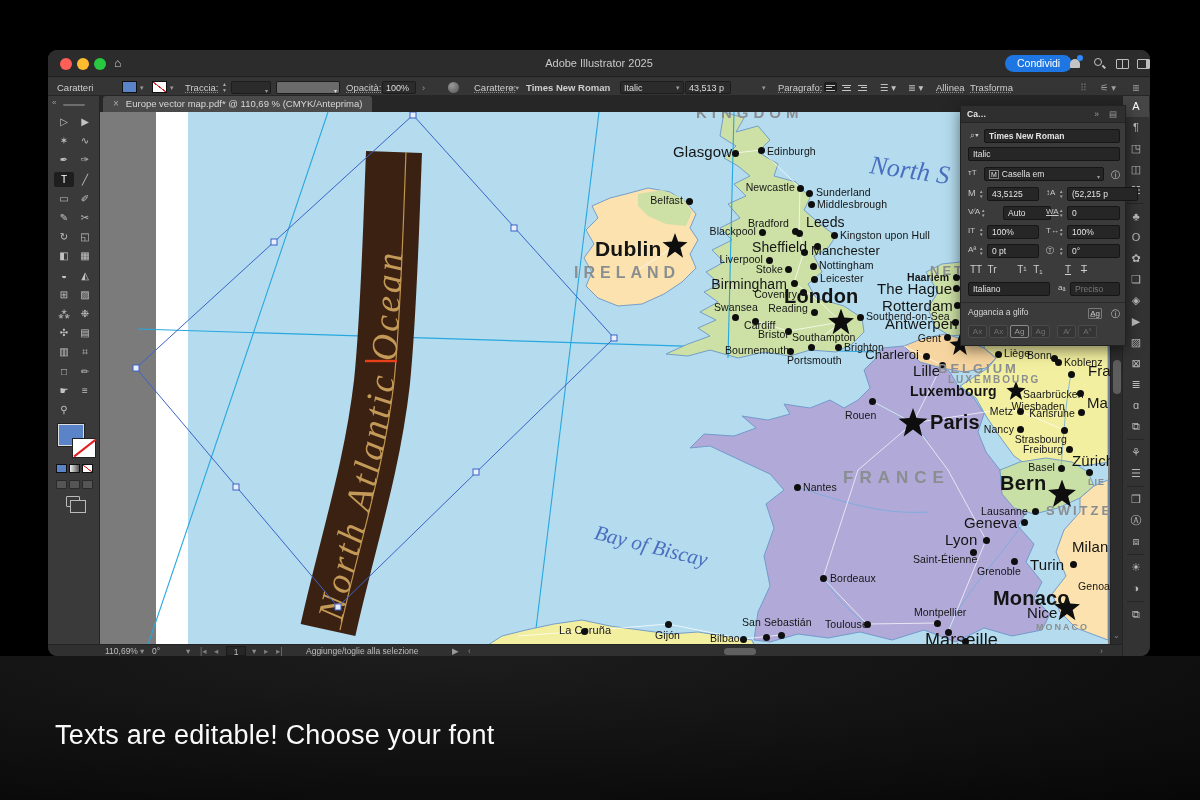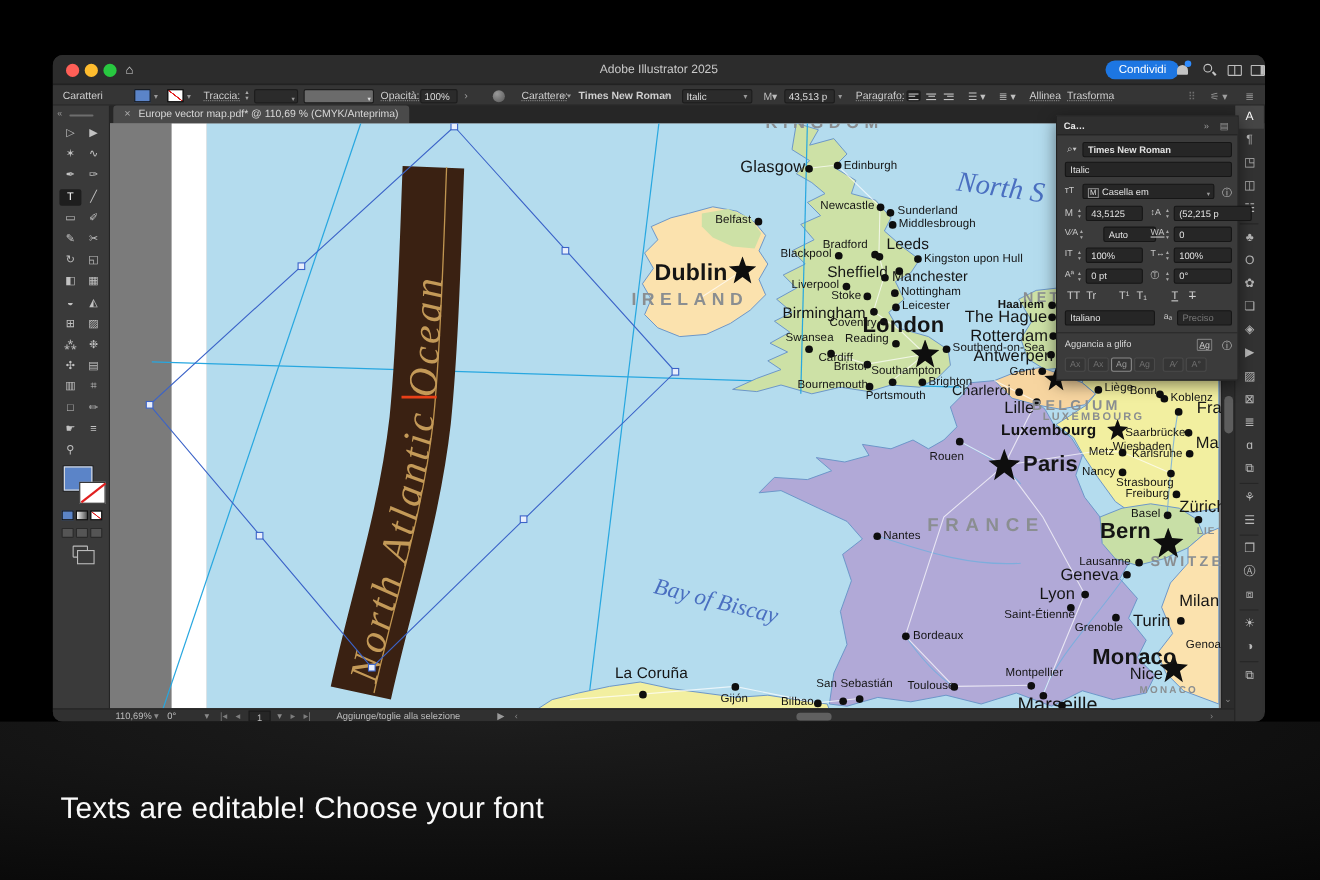--- a/index.html
+++ b/index.html
@@ -128,21 +128,21 @@
     <span class="lbl" style="left:374px;color:#9a9a9a">›</span>
     <span class="sphere"></span>
     <span class="lbl ulbl" style="left:426px">Carattere:</span>
     <span class="lbl" style="left:462px;color:#9f9f9f">⌕▾</span>
     <span class="lbl" style="left:478px;font-weight:700">Times New Roman</span>
     <span class="chev" style="left:556px">▾</span>
     <span class="obox" style="left:572px;width:64px">Italic</span>
     <span class="chev" style="left:628px">▾</span>
     <span class="lbl" style="left:646px;color:#bdbdbd">M▾</span>
     <span class="stepper" style="left:664px">▲<br>▼</span>
-    <span class="obox" style="left:665px;width:46px">43,513 p</span>
+    <span class="obox" style="left:637px;width:46px">43,513 p</span>
     <span class="chev" style="left:714px">▾</span>
     <span class="lbl ulbl" style="left:730px">Paragrafo:</span>
     <span class="alignic active" style="left:776px">
         <i style="width:9px"></i>
         <i style="width:6px"></i>
         <i style="width:9px"></i>
       </span>
     <span class="alignic" style="left:792px">
         <i style="width:9px;margin-left:0"></i>
         <i style="width:6px;margin-left:1.5px"></i>
@@ -419,21 +419,21 @@
         <span class="city-label" style="left: 725px; top: 512px; font-size: 10.5px;">Toulouse</span>
         <div class="dot" style="left: 844.5px; top: 516.5px;"></div>
         <span class="city-label" style="left: 825px; top: 529px; font-size: 18px;">Marseille</span>
         <div class="dot" style="left: 677.5px; top: 519.5px;"></div>
         <span class="city-label" style="left: 642px; top: 510px; font-size: 10.5px;">San Sebastián</span>
         <div class="dot" style="left: 639.5px; top: 523.5px;"></div>
         <span class="city-label" style="left: 610px; top: 526px; font-size: 10.5px;">Bilbao</span>
         <div class="dot" style="left: 564.5px; top: 508.5px;"></div>
         <span class="city-label" style="left: 555px; top: 523px; font-size: 10.5px;">Gijón</span>
         <div class="dot" style="left: 480.5px; top: 515.5px;"></div>
-        <span class="city-label" style="left: 430px; top: 500px; font-size: 14px; padding-left: 29px;">La Coruña</span>
+        <span class="city-label" style="left: 430px; top: 518px; font-size: 11px; padding-left: 29px;">La Coruña</span>
         <div class="dot" style="left: 860.5px; top: 215.5px;"></div>
         <div class="dot" style="left: 987.5px; top: 225.5px;"></div>
         <div class="dot" style="left: 861.5px; top: 525.5px;"></div>
         <div class="dot" style="left: 662.5px; top: 521.5px;"></div>
         <span class="country-label" style="left: 596px; top: 0px; font-size: 15px; letter-spacing: 5px;">KINGDOM</span>
         <span class="country-label" style="left: 474px; top: 161px; font-size: 16px; letter-spacing: 5px;">IRELAND</span>
         <span class="country-label" style="left: 830px; top: 158px; font-size: 13px; letter-spacing: 3px;">NET</span>
         <span class="country-label" style="left: 838px; top: 256px; font-size: 13px; letter-spacing: 3px;">BELGIUM</span>
         <span class="country-label" style="left: 848px; top: 267px; font-size: 10px; letter-spacing: 2px;">LUXEMBOURG</span>
         <span class="country-label" style="left: 743px; top: 366px; font-size: 17px; letter-spacing: 6px;">FRANCE</span>

